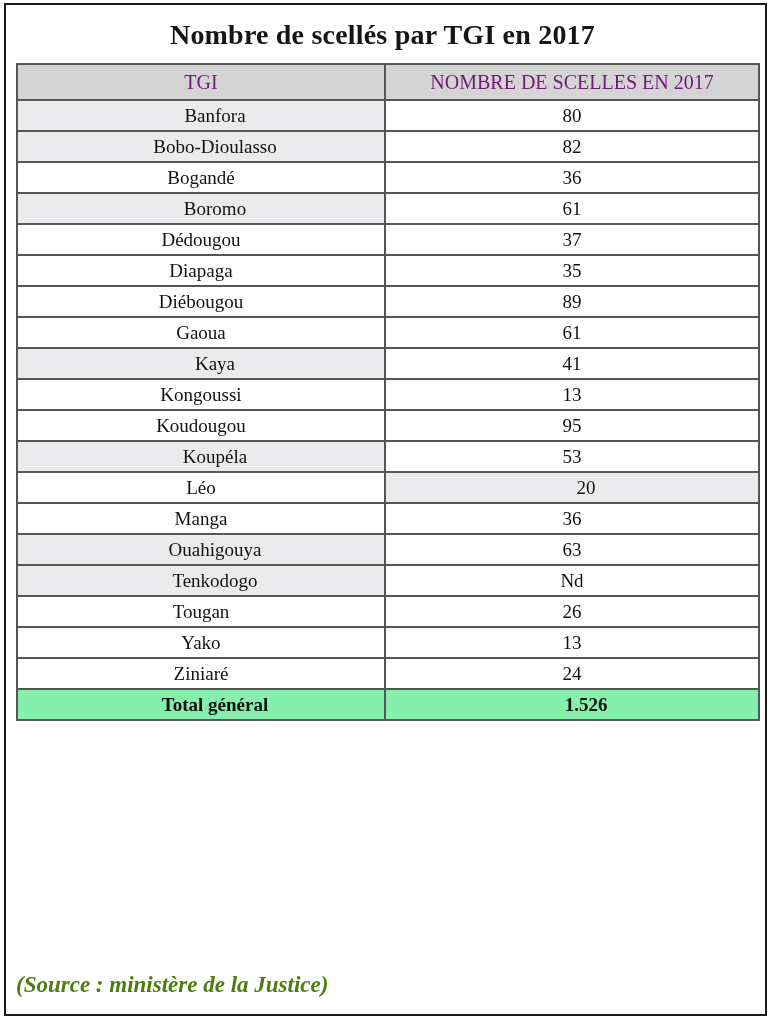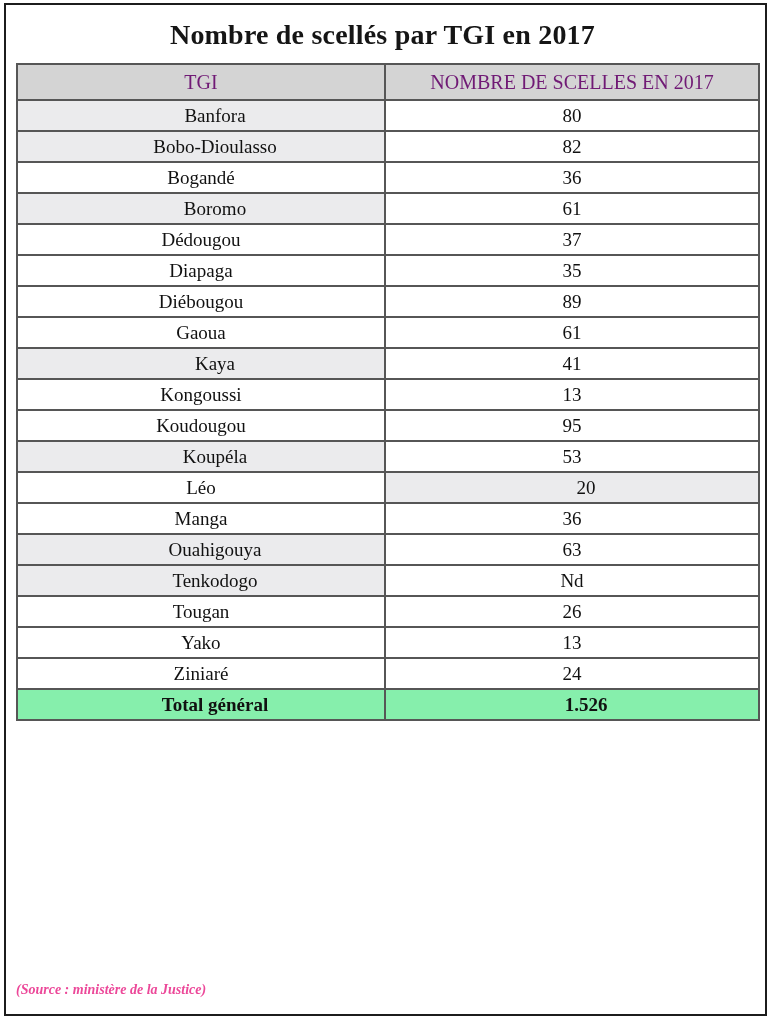--- a/index.html
+++ b/index.html
@@ -61,24 +61,24 @@
   .tgi-table col.col-right { width: 374px; }
   .tgi-table td.shaded { background: #ebebed; padding-left: 28px; }
   .tgi-table tr.total td {
     font-weight: bold;
     background: #86efac;
   }
   .source-note {
     position: absolute;
     left: 10px;
     bottom: 16px;
-    font-size: 14px;
+    font-size: 23px;
     font-weight: bold;
     font-style: italic;
-    color: #ec4899;
+    color: #4d7c0f;
   }
 </style>
 </head>
 <body>
 
 <div class="frame">
   <h1 class="title">Nombre de scellés par TGI en 2017</h1>
 
   <table class="tgi-table">
     <colgroup>

